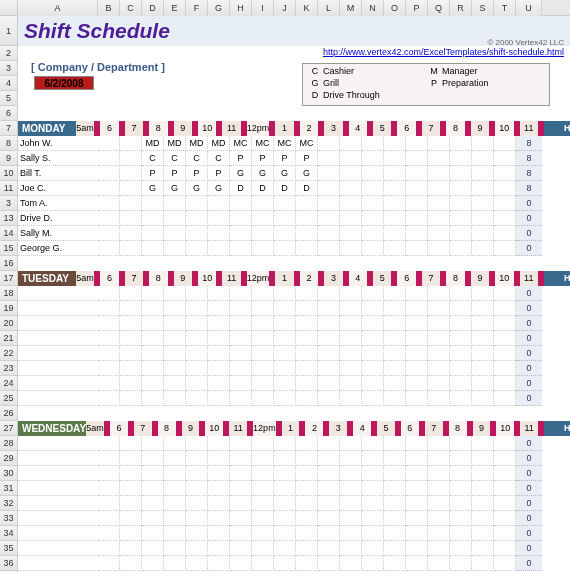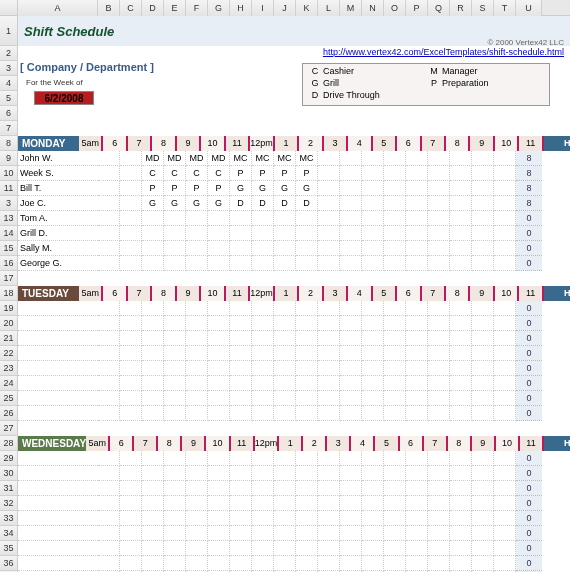--- a/index.html
+++ b/index.html
@@ -51,22 +51,22 @@
 }
 
 .title-row {
   height: 30px;
   background: #e8eef5;
   display: flex;
   align-items: center;
   padding-left: 6px;
 }
 .title-text {
-  font-size: 13px;
-  color: #14532d;
+  font-size: 21px;
+  color: #4c1d95;
   font-style: italic;
   font-weight: bold;
 }
 .copyright {
   position: absolute;
   right: 6px;
   top: 22px;
   font-size: 8px;
   color: #666;
 }
@@ -74,21 +74,21 @@
   height: 15px;
   text-align: right;
   padding-right: 6px;
 }
 .link {
   color: #0000cc;
   font-size: 9px;
 }
 .company-row {
   height: 15px;
-  padding-left: 2px;
+  padding-left: 13px;
 }
 .company-text {
   color: #3a5a8a;
   font-size: 11px;
   font-weight: bold;
 }
 .week-label {
   font-size: 8px;
   color: #333;
   padding-left: 8px;
@@ -136,21 +136,21 @@
   padding-left: 4px;
   line-height: 15px;
 }
 .day-mon { background: #396a8e; }
 .day-tue { background: #6a4a3a; }
 .day-wed { background: #5a7a4a; }
 .day-time {
   width: 32px;
   text-align: center;
   line-height: 15px;
-  border-right: 2px solid #be185d;
+  border-right: 6px solid #be185d;
 }
 .alt0 { background: #efe7e0; }
 .alt1 { background: #f7f2ee; }
 .hrs-h {
   width: 26px;
   background: #396a8e;
   color: #fff;
   text-align: center;
   font-weight: bold;
   line-height: 15px;
@@ -263,23 +263,20 @@
   </div>
 
 <div class="grid-area" id="grid-area">
     <div class="title-row" style="position: relative;">
       <div class="title-text">Shift Schedule</div>
       <div class="copyright">© 2000 Vertex42 LLC</div>
     </div>
     <div class="link-row"><a class="link" href="#">http://www.vertex42.com/ExcelTemplates/shift-schedule.html</a></div>
     <div class="company-row"><span class="company-text">[ Company / Department ]</span></div>
     <div style="height: 15px;">
-      <div class="week-label">For the Week of</div>
-    </div>
-    <div style="height: 15px;">
       <div class="date-box">6/2/2008</div>
     </div>
     <div class="spacer-row"></div>
     <div class="spacer-row"></div>
     <div class="legend">
       <div class="legend-col">
         <div class="legend-row">
           <div class="legend-code">C</div>
           <div class="legend-label">Cashier</div>
         </div>
@@ -343,21 +340,21 @@
       <div class="shift-cell"></div>
       <div class="shift-cell"></div>
       <div class="shift-cell"></div>
       <div class="shift-cell"></div>
       <div class="shift-cell"></div>
       <div class="shift-cell"></div>
       <div class="shift-cell"></div>
       <div class="hrs-cell">8</div>
     </div>
     <div class="data-row">
-      <div class="name-cell">Week S.</div>
+      <div class="name-cell">Sally S.</div>
       <div class="shift-cell"></div>
       <div class="shift-cell"></div>
       <div class="shift-cell">C</div>
       <div class="shift-cell">C</div>
       <div class="shift-cell">C</div>
       <div class="shift-cell">C</div>
       <div class="shift-cell">P</div>
       <div class="shift-cell">P</div>
       <div class="shift-cell">P</div>
       <div class="shift-cell">P</div>
@@ -435,21 +432,21 @@
       <div class="shift-cell"></div>
       <div class="shift-cell"></div>
       <div class="shift-cell"></div>
       <div class="shift-cell"></div>
       <div class="shift-cell"></div>
       <div class="shift-cell"></div>
       <div class="shift-cell"></div>
       <div class="hrs-cell">0</div>
     </div>
     <div class="data-row">
-      <div class="name-cell">Grill D.</div>
+      <div class="name-cell">Drive D.</div>
       <div class="shift-cell"></div>
       <div class="shift-cell"></div>
       <div class="shift-cell"></div>
       <div class="shift-cell"></div>
       <div class="shift-cell"></div>
       <div class="shift-cell"></div>
       <div class="shift-cell"></div>
       <div class="shift-cell"></div>
       <div class="shift-cell"></div>
       <div class="shift-cell"></div>

